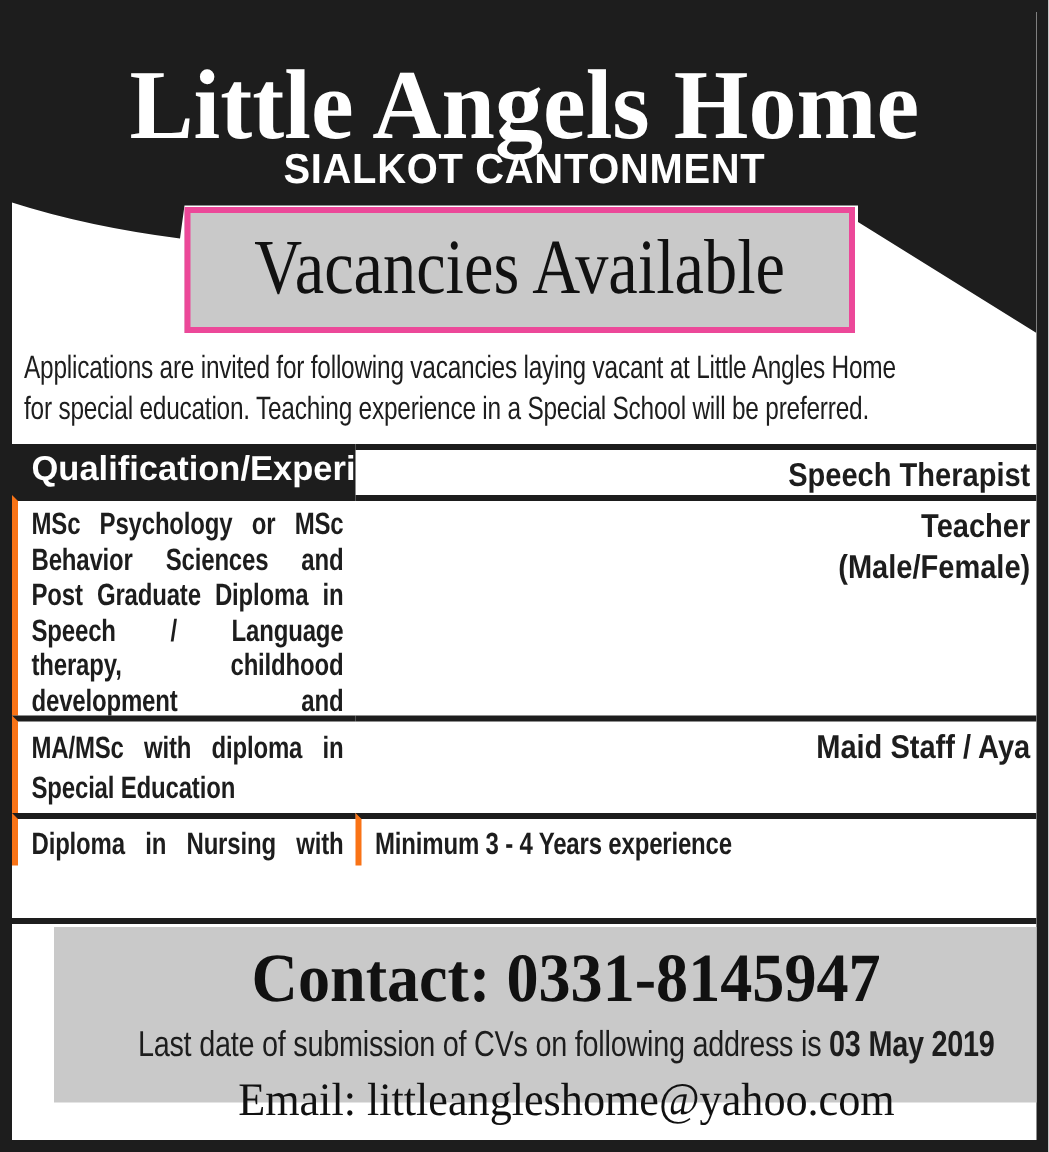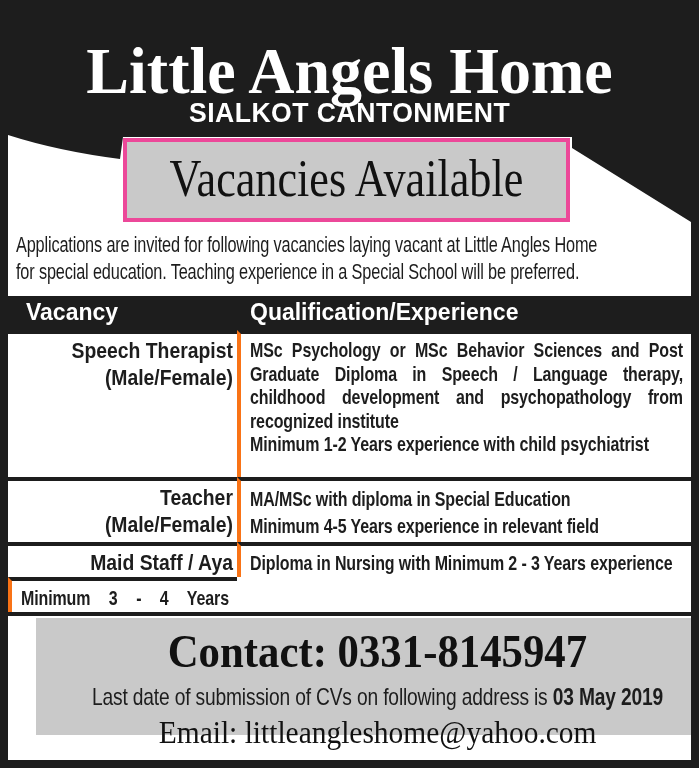--- a/index.html
+++ b/index.html
@@ -103,21 +103,20 @@
   <div class="subtitle sqz">SIALKOT CANTONMENT</div>
 
   <div class="banner">
     <div class="banner-text sqz">Vacancies Available</div>
   </div>
 
   <p class="intro sqz">Applications are invited for following vacancies laying vacant at Little Angles Home
 for special education. Teaching experience in a Special School will be preferred.</p>
 
   <div class="vtable">
-    <div class="th th1">Vacancy</div>
     <div class="th th2">Qualification/Experience</div>
 
     <div class="td td-v row1">
       <div class="vtxt sqz">Speech Therapist
 (Male/Female)</div>
     </div>
     <div class="td td-q row1">
       <div class="qtxt sqz">MSc Psychology or MSc Behavior Sciences and Post Graduate Diploma in Speech / Language therapy, childhood development and psychopathology from recognized institute
 Minimum 1-2 Years experience with child psychiatrist</div>
     </div>

